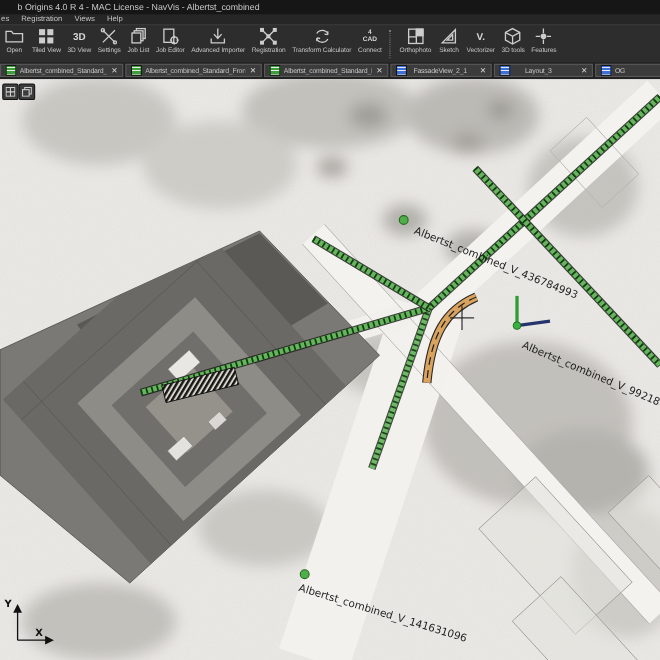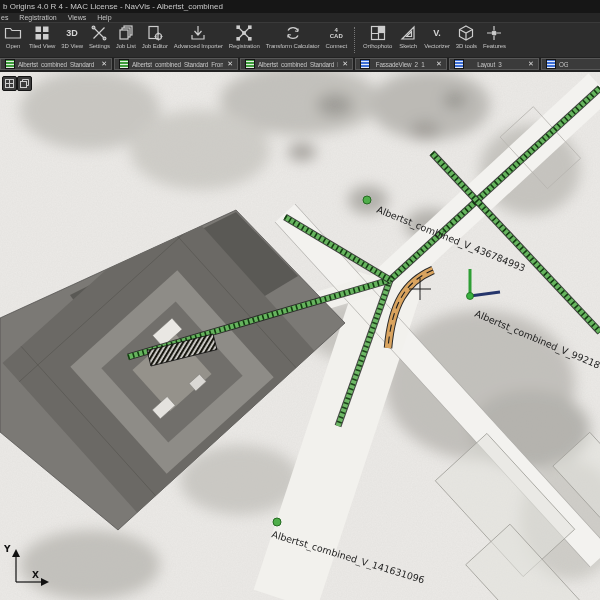--- a/index.html
+++ b/index.html
@@ -1,19 +1,19 @@
 <!DOCTYPE html>
 <html><head>
 <meta charset="utf-8">
 <style>
   html,body{margin:0;padding:0;width:600px;height:600px;overflow:hidden;background:#1e1e1e;
     font-family:"Liberation Sans","DejaVu Sans",sans-serif;}
   .titlebar{position:absolute;left:0;top:0;width:600px;height:13px;background:#161616;
     color:#c9c9c9;font-size:8px;line-height:13px;white-space:nowrap;}
-  .titlebar .t{padding-left:3px;}
+  .titlebar .t{padding-left:16px;}
   .menubar{position:absolute;left:0;top:13px;width:600px;height:9px;background:#262626;
     color:#c4c4c4;font-size:7px;line-height:9px;white-space:nowrap;}
   .menubar span{margin-right:9px;}
   .menubar span:first-child{margin-left:1px;}
   .toolbar{position:absolute;left:0;top:22px;width:600px;height:35px;background:#2d2d2d;
     display:flex;align-items:flex-start;border-top:1px solid #3a3a3a;box-sizing:border-box;text-align:right;}
   .tbtn{display:flex;flex-direction:column;align-items:center;padding:1px 3px 0 3px;flex:0 0 auto;}
   .tbtn .ic{width:20px;height:18px;display:flex;align-items:center;justify-content:center;}
   .tbtn .lb{font-size:6px;color:#c3c3c3;margin-top:1px;white-space:nowrap;letter-spacing:-0.1px;}
   .glyph-text{font-weight:bold;font-size:9px;color:#d6d6d6;}

